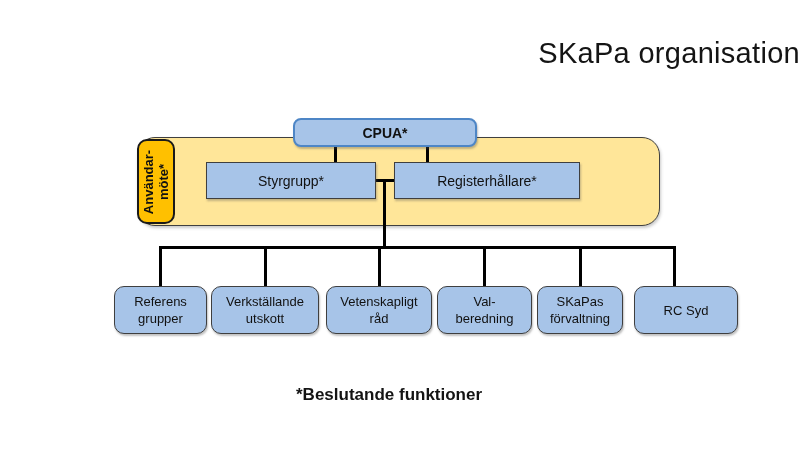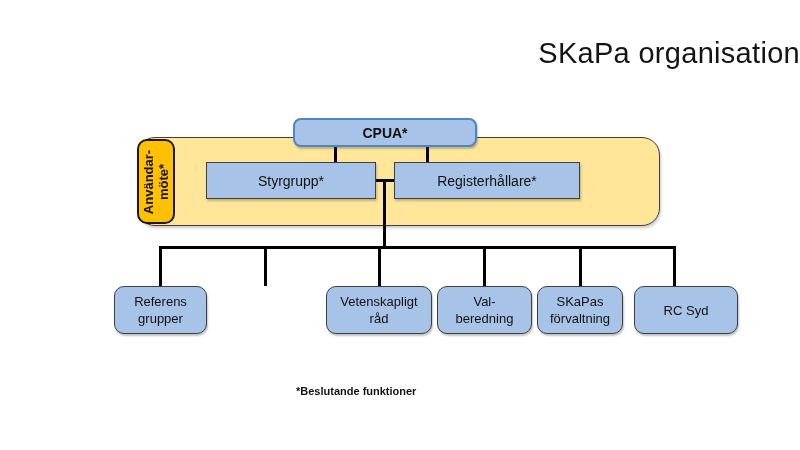--- a/index.html
+++ b/index.html
@@ -73,21 +73,21 @@
   #l-dist      {left:159px;top:246px;width:517px;}
   #d0{left:159px;top:246px;height:40px;}
   #d1{left:264px;top:246px;height:40px;}
   #d2{left:378px;top:246px;height:40px;}
   #d3{left:483px;top:246px;height:40px;}
   #d4{left:579px;top:246px;height:40px;}
   #d5{left:673px;top:246px;height:40px;}
   .boxz{z-index:4;}
   .footnote{
     position:absolute;left:296px;top:385px;
-    font-weight:700;font-size:11px;color:#141414;
+    font-weight:700;font-size:17px;color:#141414;
   }
 </style>
 </head>
 <body>
 
 <div class="slide">
 
   <div class="title">SKaPa organisation</div>
 
   <div class="band"></div>
@@ -113,20 +113,24 @@
 
   <div class="node root boxz">CPUA*</div>
 
   <div class="node mid boxz" id="styrgrupp">Styrgrupp*</div>
   <div class="node mid boxz" id="registerhallare">Registerhållare*</div>
 
   <div class="node leaf boxz" id="leaf0">
     <span>Referens</span>
     <span>grupper</span>
   </div>
+  <div class="node leaf boxz" id="leaf1">
+    <span>Verkställande</span>
+    <span>utskott</span>
+  </div>
   <div class="node leaf boxz" id="leaf2">
     <span>Vetenskapligt</span>
     <span>råd</span>
   </div>
   <div class="node leaf boxz" id="leaf3">
     <span>Val-</span>
     <span>beredning</span>
   </div>
   <div class="node leaf boxz" id="leaf4">
     <span>SKaPas</span>

